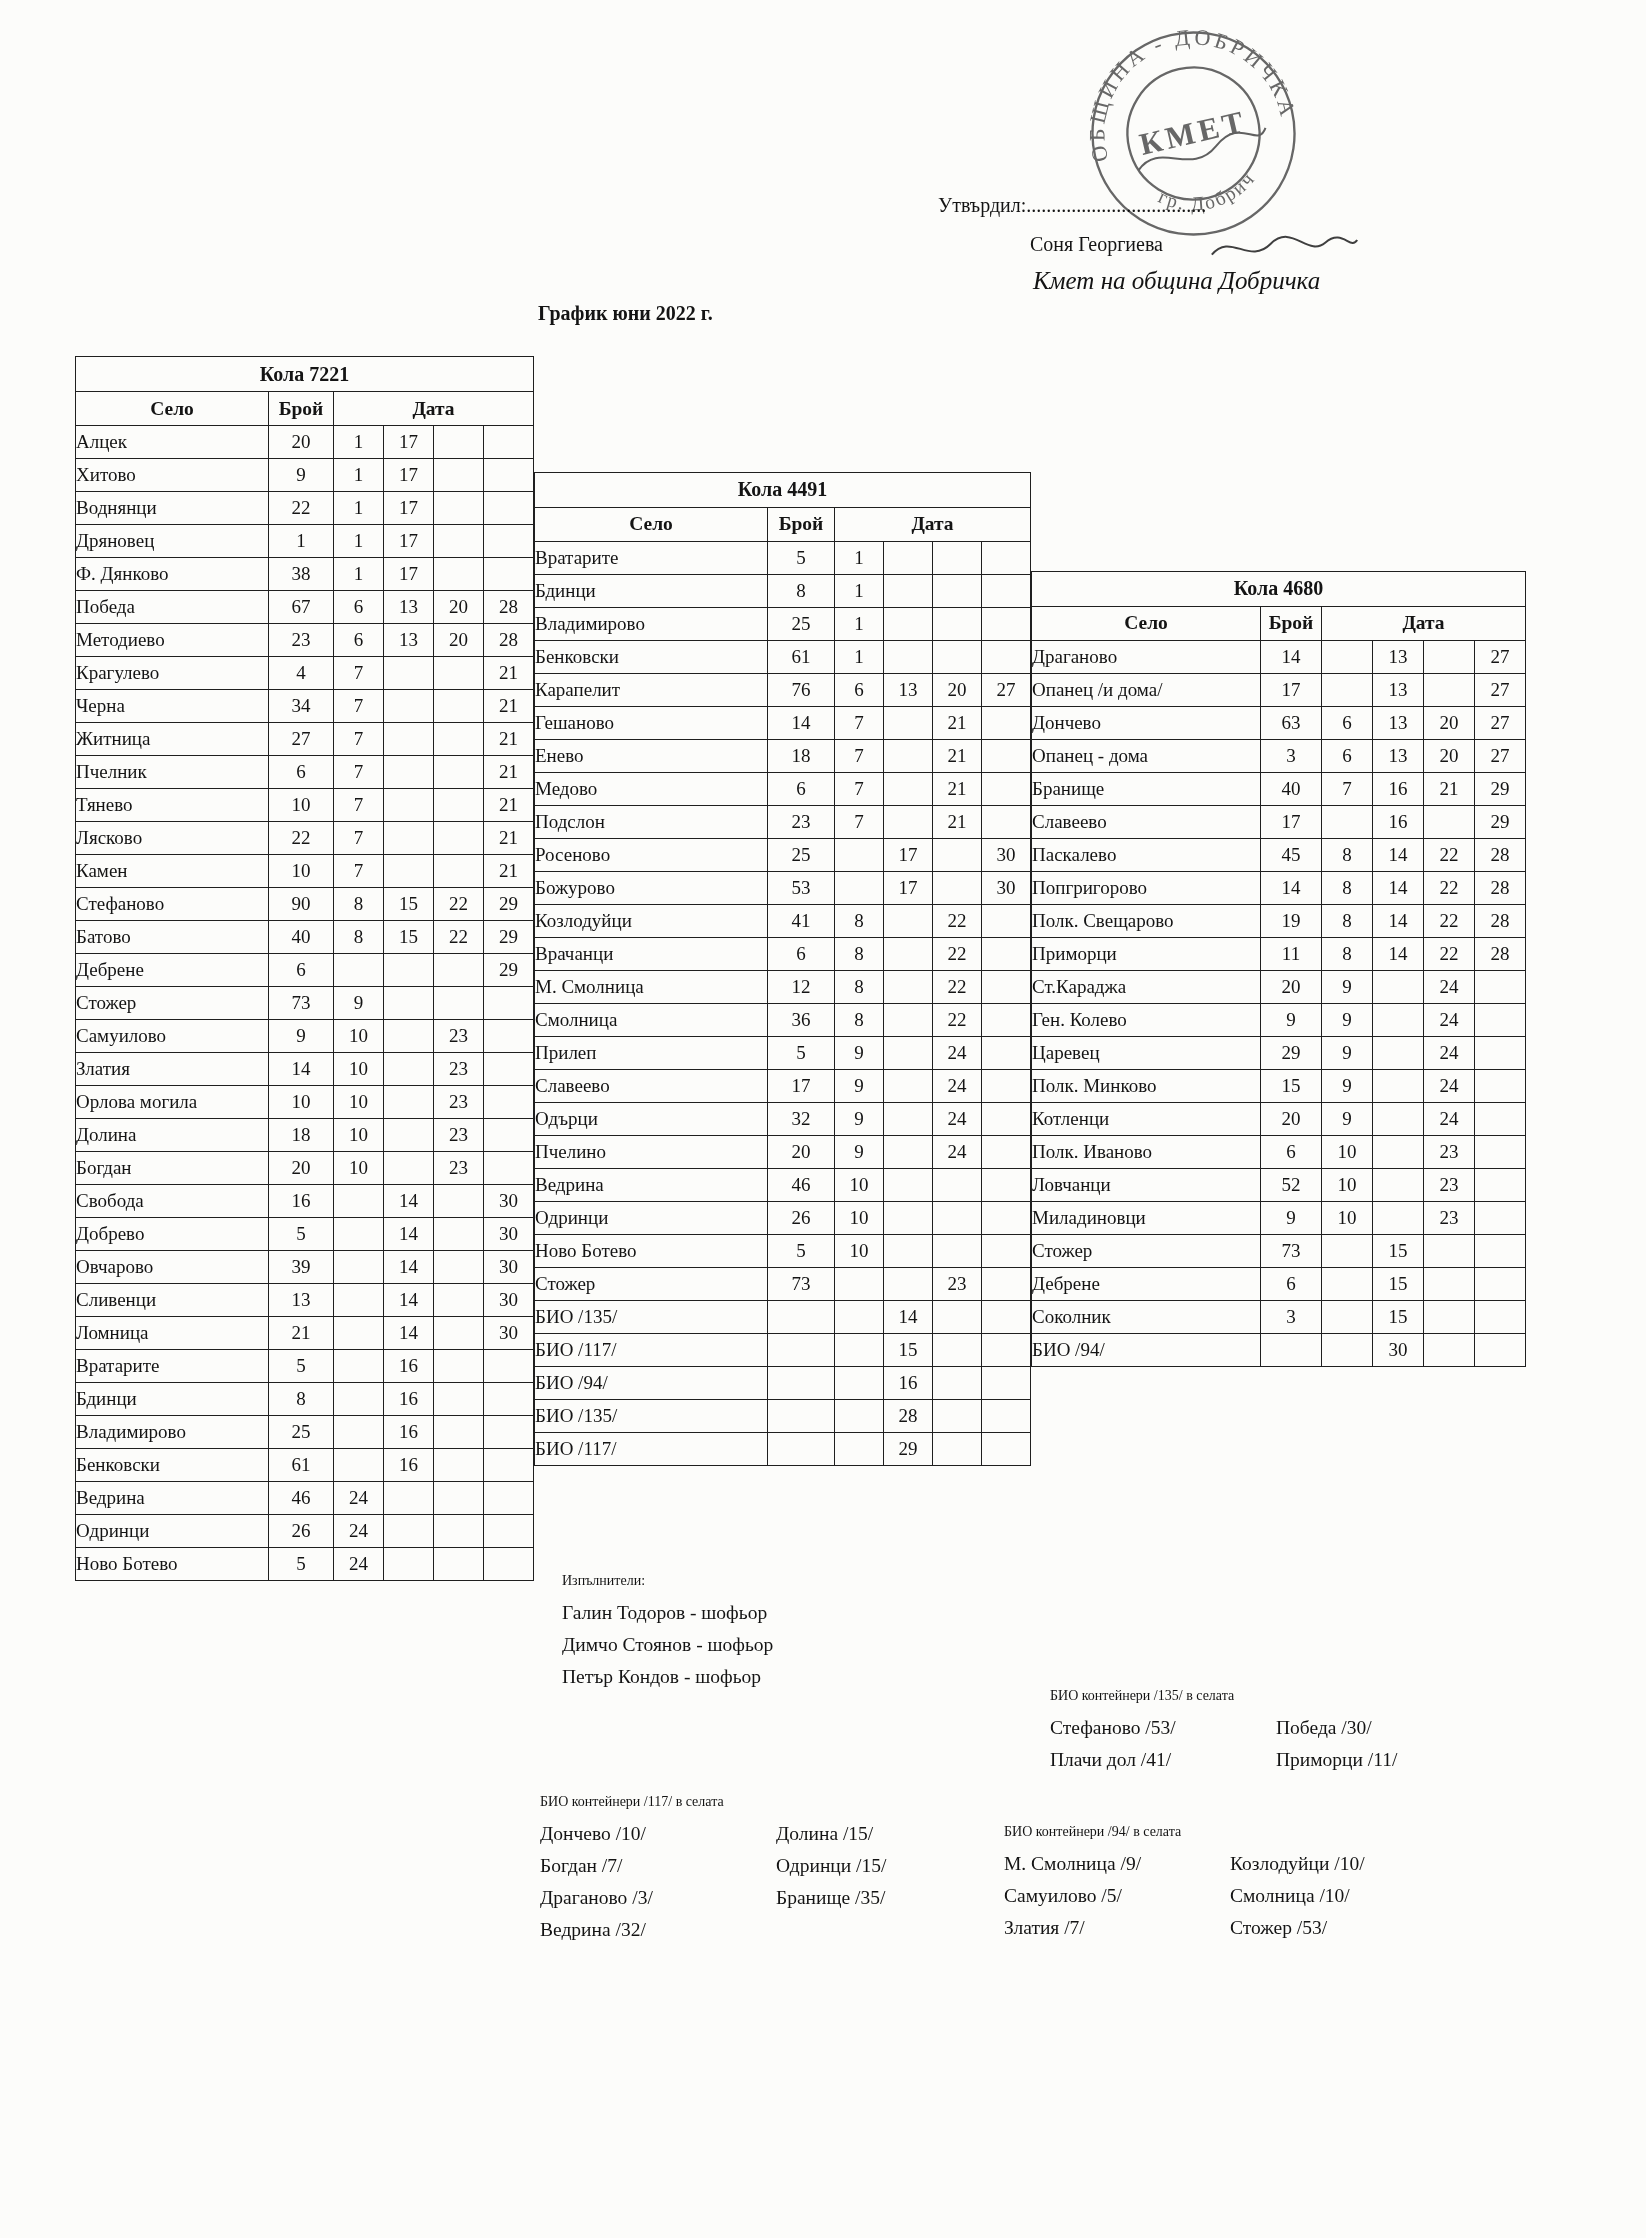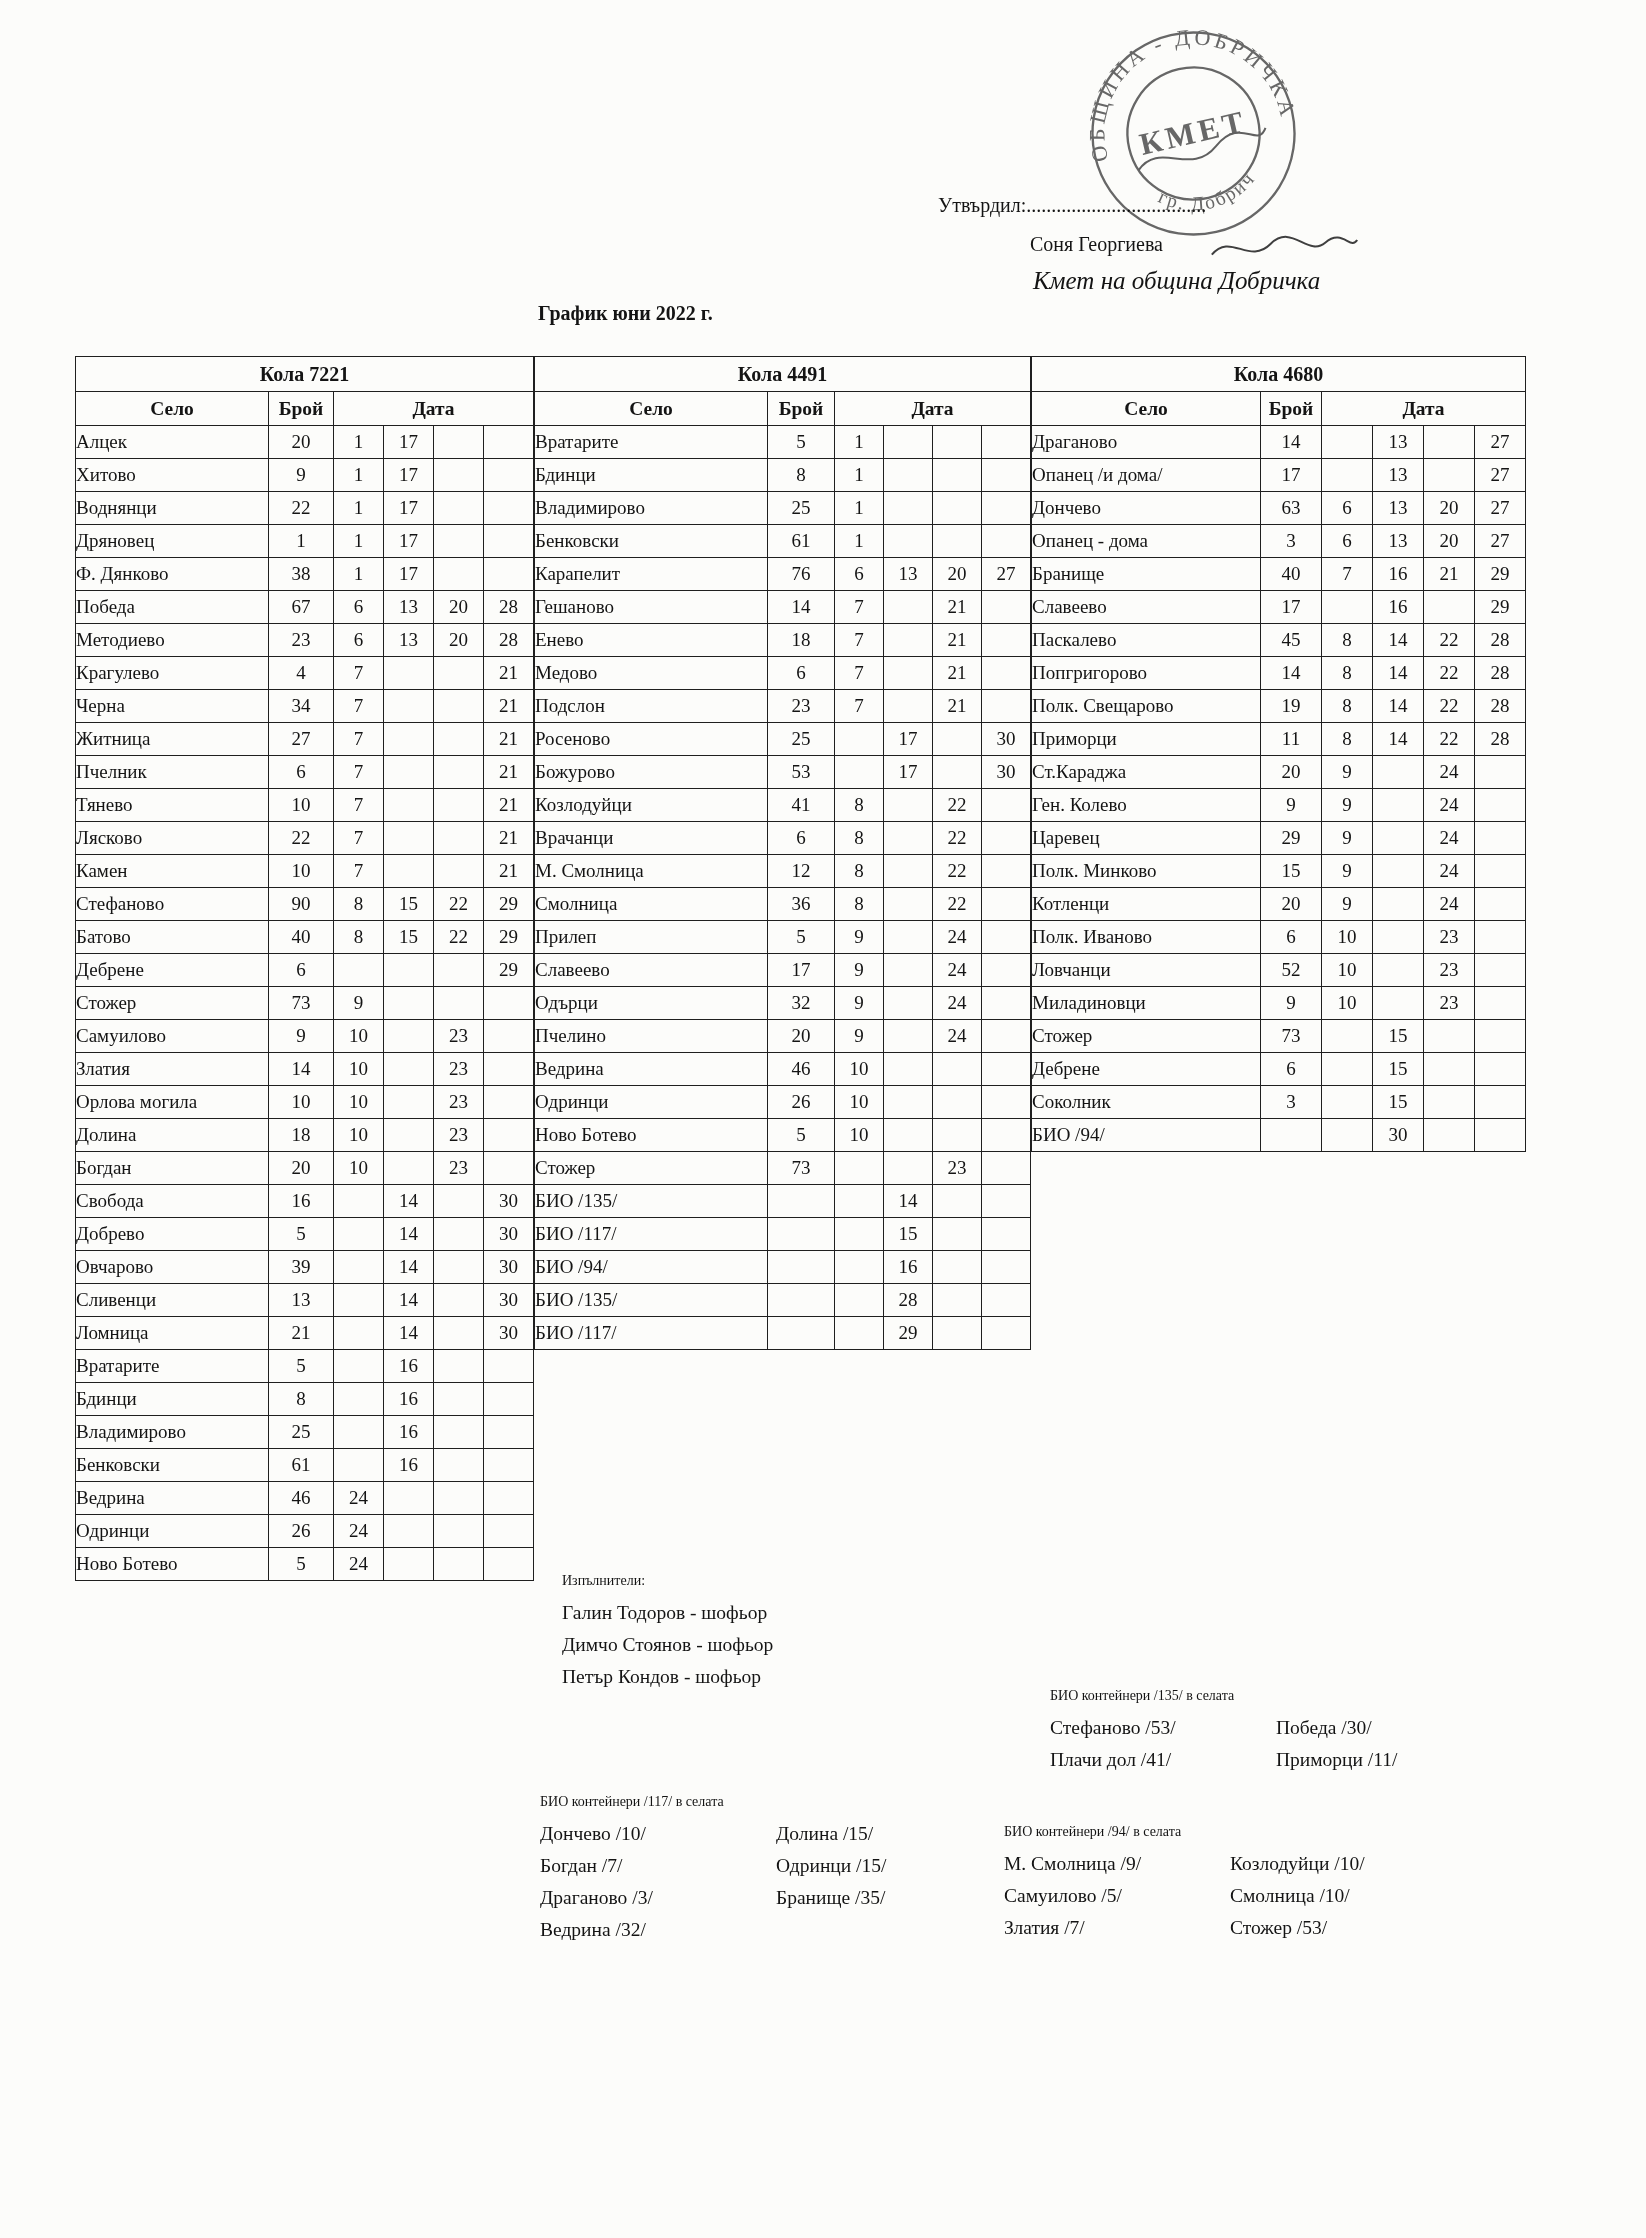--- a/index.html
+++ b/index.html
@@ -16,21 +16,21 @@
   .stampink{fill:none;stroke:#474747;stroke-width:3.5;}
   .stampink text, .stampink textPath{fill:#474747;stroke:none;font-family:"Liberation Serif",serif;}
   .scribble{stroke:#3f3f3f;stroke-width:3;fill:none;}
   .t-abs{position:absolute;white-space:nowrap;}
   .approval-label{left:938px;top:194px;font-size:20px;}
   .approval-name{left:1030px;top:233px;font-size:20px;}
   .approval-title{left:1033px;top:267px;font-size:25px;font-style:italic;}
   .sig-scribble{position:absolute;left:1207px;top:228px;}
   .doc-title{left:538px;top:302px;font-size:20px;font-weight:bold;}
   
-  .tables-wrap{position:absolute;left:75px;top:356px;display:flex;align-items:flex-start;}
+  .tables-wrap{position:absolute;left:75px;top:356px;display:flex;align-items:center;}
   table.sched{border-collapse:collapse;table-layout:fixed;font-size:19px;background:#fcfcfa;}
   table.sched th, table.sched td{
     border:1.3px solid #1f1f1f;
     height:32px;padding:0;
     overflow:hidden;white-space:nowrap;
     font-weight:normal;
   }
   table.sched thead tr.car-row th{font-weight:bold;font-size:20px;height:34px;text-align:center;}
   table.sched thead tr.cols-row th{font-weight:bold;font-size:19.5px;height:33px;text-align:center;}
   td.c-village{text-align:left;padding-left:6.7px;}

